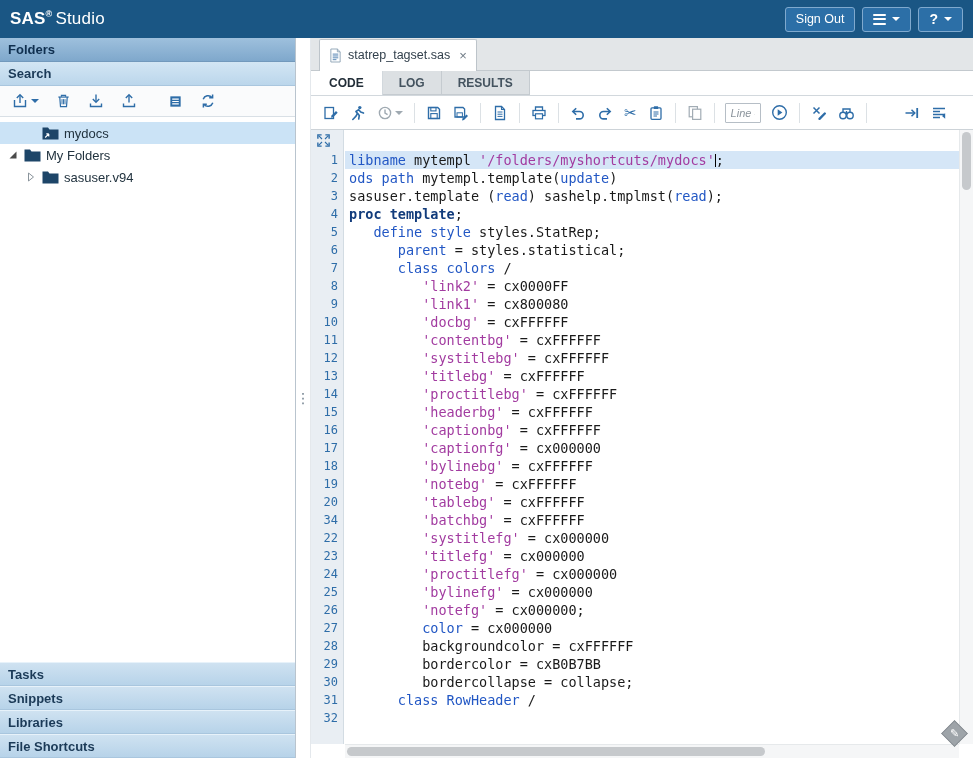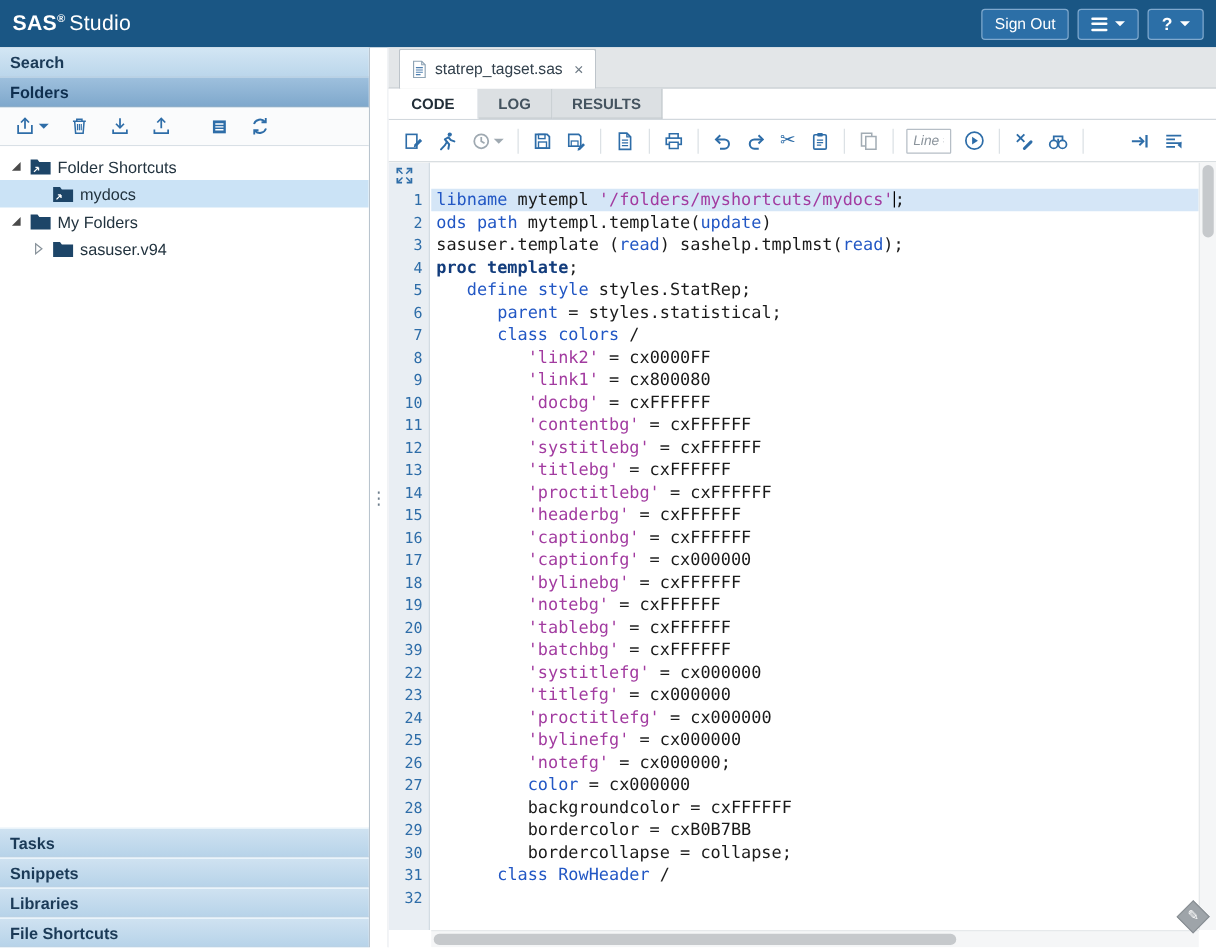--- a/index.html
+++ b/index.html
@@ -131,22 +131,22 @@
       <button class="top-btn">
         <span class="help-q">?</span>
         <span class="caret"></span>
       </button>
     </div>
   </header>
 
   <div class="content">
 
     <aside class="sidebar">
+      <div class="acc-header folders">Folders</div>
       <div class="acc-header search">Search</div>
-      <div class="acc-header folders">Folders</div>
 
       <div class="folder-toolbar">
         <button class="ftb">
           <span class="svgi">
               <svg width="16" height="16" viewBox="0 0 16 16">
                 <path d="M2.5 7v6.5h11V7" fill="none" stroke="#2E6DA8" stroke-width="1.4"></path>
                 <path d="M8 10V2.2" stroke="#2E6DA8" stroke-width="1.4" fill="none"></path>
                 <path d="M4.8 5L8 1.8 11.2 5" fill="none" stroke="#2E6DA8" stroke-width="1.4"></path>
               </svg>
             </span>
@@ -194,34 +194,20 @@
                 <path d="M3.2 6.2A5.2 5.2 0 0 1 12 4.4" fill="none" stroke="#2E6DA8" stroke-width="1.5"></path>
                 <path d="M12.6 1.4v3.4H9.2" fill="none" stroke="#2E6DA8" stroke-width="1.5"></path>
                 <path d="M12.8 9.8A5.2 5.2 0 0 1 4 11.6" fill="none" stroke="#2E6DA8" stroke-width="1.5"></path>
                 <path d="M3.4 14.6v-3.4h3.4" fill="none" stroke="#2E6DA8" stroke-width="1.5"></path>
               </svg>
             </span>
         </button>
       </div>
 
       <div class="tree">
-        <div class="tree-row lvl0">
-          <span class="twisty">
-              <svg width="10" height="10" viewBox="0 0 10 10">
-                <path d="M8.5 1.5v7h-7z" fill="#4A4A4A"></path>
-              </svg>
-            </span>
-          <span class="svgi">
-              <svg width="17" height="14" viewBox="0 0 17 14">
-                <path d="M.5 1.5h5.5L7.5 3.5h9v10H.5z" fill="#1D4568"></path>
-                <path d="M3.2 11.5L6.8 7.9M6.8 7.9H4.3M6.8 7.9v2.5" stroke="#fff" stroke-width="1.1" fill="none"></path>
-              </svg>
-            </span>
-          <span>Folder Shortcuts</span>
-        </div>
         <div class="tree-row lvl1 selected">
           <span class="twisty"></span>
           <span class="svgi">
               <svg width="17" height="14" viewBox="0 0 17 14">
                 <path d="M.5 1.5h5.5L7.5 3.5h9v10H.5z" fill="#1D4568"></path>
                 <path d="M3.2 11.5L6.8 7.9M6.8 7.9H4.3M6.8 7.9v2.5" stroke="#fff" stroke-width="1.1" fill="none"></path>
               </svg>
             </span>
           <span>mydocs</span>
         </div>
@@ -456,21 +442,21 @@
             <div class="ln">11</div>
             <div class="ln">12</div>
             <div class="ln">13</div>
             <div class="ln">14</div>
             <div class="ln">15</div>
             <div class="ln">16</div>
             <div class="ln">17</div>
             <div class="ln">18</div>
             <div class="ln">19</div>
             <div class="ln">20</div>
-            <div class="ln">39</div>
+            <div class="ln">34</div>
             <div class="ln">22</div>
             <div class="ln">23</div>
             <div class="ln">24</div>
             <div class="ln">25</div>
             <div class="ln">26</div>
             <div class="ln">27</div>
             <div class="ln">28</div>
             <div class="ln">29</div>
             <div class="ln">30</div>
             <div class="ln">31</div>

